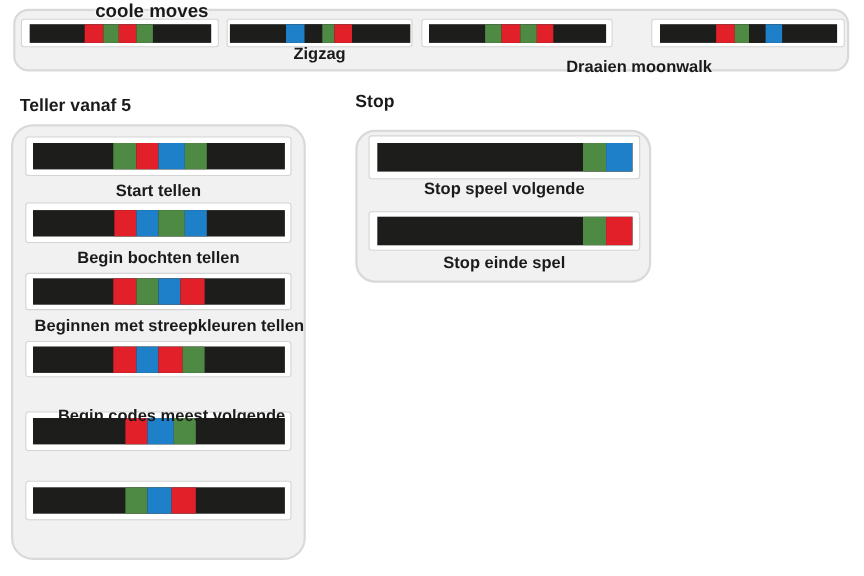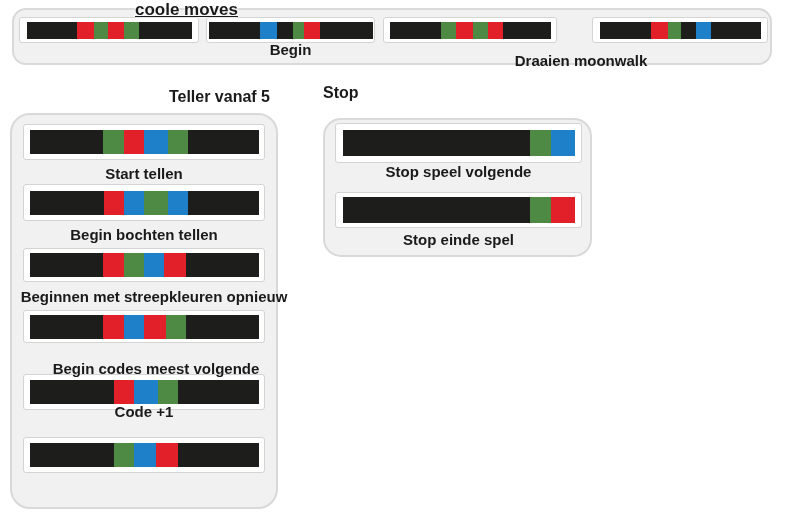--- a/index.html
+++ b/index.html
@@ -5,22 +5,22 @@
   html,body{margin:0;padding:0;background:#ffffff;}
   .page{position:relative;width:785px;height:524px;background:#fff;overflow:hidden;
         font-family:"Liberation Sans",sans-serif;color:var(--text,#1a1a1a);}
   .group{position:absolute;background:var(--group_bg,#f1f1f1);
          border:2px solid #d9d9d9;box-sizing:border-box;}
   .group-moves{left:12px;top:8px;width:760px;height:57px;border-radius:14px;}
   .group-teller{left:10px;top:113px;width:268px;height:396px;border-radius:20px;}
   .group-stop{left:323px;top:118px;width:269px;height:139px;border-radius:18px;}
   .title{position:absolute;font-weight:bold;font-size:16px;line-height:19px;
          text-shadow:0 0 3px #fff,0 0 3px #fff;white-space:nowrap;z-index:5;}
-  .title-moves{left:38px;top:0px;width:200px;text-align:right;font-size:17px;text-decoration:underline;}
-  .title-teller{left:2px;top:87px;width:268px;text-align:right;}
+  .title-moves{left:38px;top:0px;width:200px;text-align:center;font-size:17px;}
+  .title-teller{left:18px;top:87px;width:268px;text-align:left;}
   .title-stop{left:323px;top:83px;width:269px;text-align:left;}
   .card{position:absolute;background:var(--card_bg,#ffffff);border:1px solid #d4d4d4;
         border-radius:3px;box-sizing:border-box;display:flex;align-items:center;
         justify-content:center;z-index:2;}
   .strip{position:relative;background:var(--black,#1d1d1b);overflow:hidden;}
   .strip i{position:absolute;top:0;bottom:0;display:block;}
   .strip-top{width:165px;height:17px;}
   .strip-left{width:229px;height:24px;}
   .strip-stop{width:232px;height:26px;}
   .code-label{position:absolute;font-weight:bold;font-size:15px;line-height:18px;
@@ -49,21 +49,21 @@
   </div>
 
   <div class="card" style="left:206px;top:17px;width:169px;height:26px">
     <div class="strip strip-top" style="width:164px">
         <i style="left: 51px; width: 17px; background: rgb(30, 128, 200);"></i>
         <i style="left: 68px; width: 16px; background: rgb(29, 29, 27);"></i>
         <i style="left: 84px; width: 11px; background: rgb(79, 138, 68);"></i>
         <i style="left: 95px; width: 16px; background: rgb(226, 32, 42);"></i>
       </div>
   </div>
-  <div class="code-label" style="left:206px;top:41px;width:169px">Begin</div>
+  <div class="code-label" style="left:206px;top:41px;width:169px">Zigzag</div>
 
   <div class="card" style="left:383px;top:17px;width:174px;height:26px">
     <div class="strip strip-top" style="width:161px">
         <i style="left: 51px; width: 15px; background: rgb(79, 138, 68);"></i>
         <i style="left: 66px; width: 17px; background: rgb(226, 32, 42);"></i>
         <i style="left: 83px; width: 15px; background: rgb(79, 138, 68);"></i>
         <i style="left: 98px; width: 15px; background: rgb(226, 32, 42);"></i>
       </div>
   </div>
 
@@ -98,40 +98,39 @@
   <div class="code-label" style="left:23px;top:226px;width:242px">Begin bochten tellen</div>
 
   <div class="card" style="left:23px;top:248px;width:242px;height:34px">
     <div class="strip strip-left">
         <i style="left: 73px; width: 21px; background: rgb(226, 32, 42);"></i>
         <i style="left: 94px; width: 20px; background: rgb(79, 138, 68);"></i>
         <i style="left: 114px; width: 20px; background: rgb(30, 128, 200);"></i>
         <i style="left: 134px; width: 22px; background: rgb(226, 32, 42);"></i>
       </div>
   </div>
-  <div class="code-label" style="left:0px;top:288px;width:308px">Beginnen met streepkleuren opnieuw</div>
+  <div class="code-label" style="left:0px;top:288px;width:308px">Beginnen met streepkleuren tellen</div>
 
   <div class="card" style="left:23px;top:310px;width:242px;height:33px">
     <div class="strip strip-left">
         <i style="left: 73px; width: 21px; background: rgb(226, 32, 42);"></i>
         <i style="left: 94px; width: 20px; background: rgb(30, 128, 200);"></i>
         <i style="left: 114px; width: 22px; background: rgb(226, 32, 42);"></i>
         <i style="left: 136px; width: 20px; background: rgb(79, 138, 68);"></i>
       </div>
   </div>
-  <div class="code-label" style="left:22px;top:360px;width:268px">Begin codes meest volgende</div>
+  <div class="code-label" style="left:22px;top:370px;width:268px">Begin codes meest volgende</div>
 
   <div class="card" style="left:23px;top:374px;width:242px;height:36px">
     <div class="strip strip-left">
         <i style="left: 84px; width: 20px; background: rgb(226, 32, 42);"></i>
         <i style="left: 104px; width: 24px; background: rgb(30, 128, 200);"></i>
         <i style="left: 128px; width: 20px; background: rgb(79, 138, 68);"></i>
       </div>
   </div>
-  <div class="code-label" style="left:23px;top:403px;width:242px">Code +1</div>
 
   <div class="card" style="left:23px;top:437px;width:242px;height:36px">
     <div class="strip strip-left">
         <i style="left: 84px; width: 20px; background: rgb(79, 138, 68);"></i>
         <i style="left: 104px; width: 22px; background: rgb(30, 128, 200);"></i>
         <i style="left: 126px; width: 22px; background: rgb(226, 32, 42);"></i>
       </div>
   </div>
 
   <div class="card" style="left:335px;top:123px;width:247px;height:40px">

